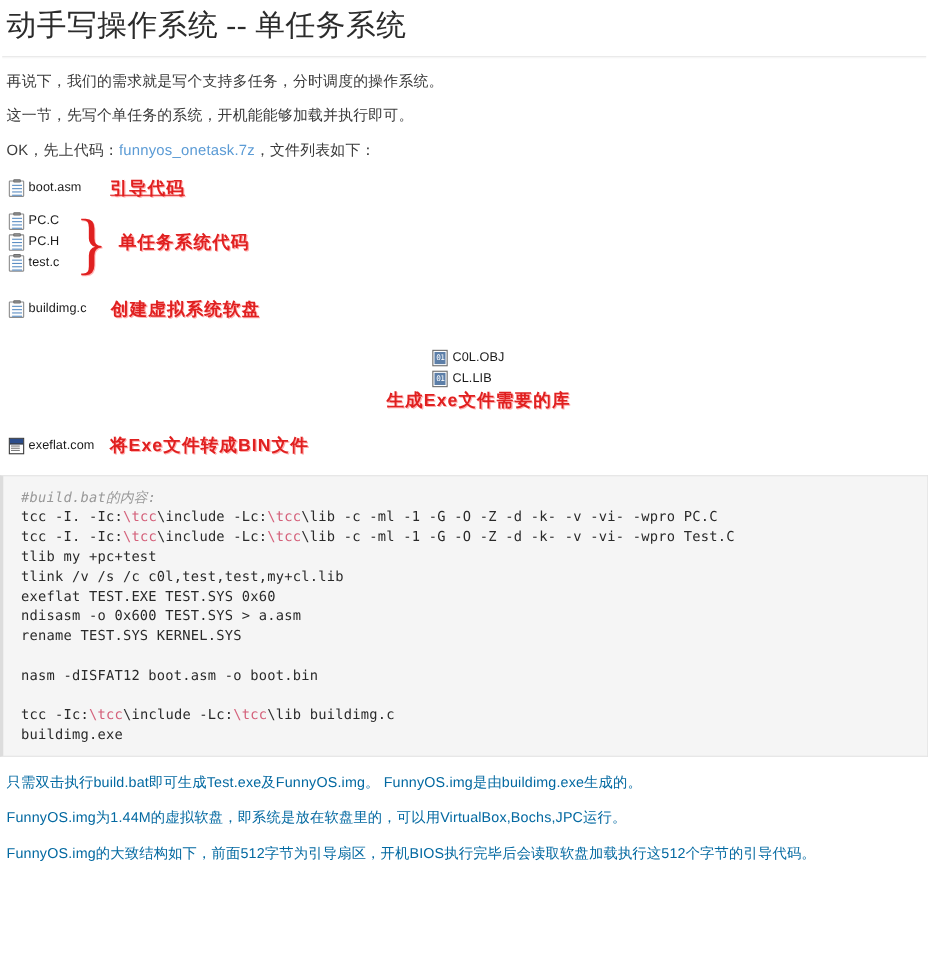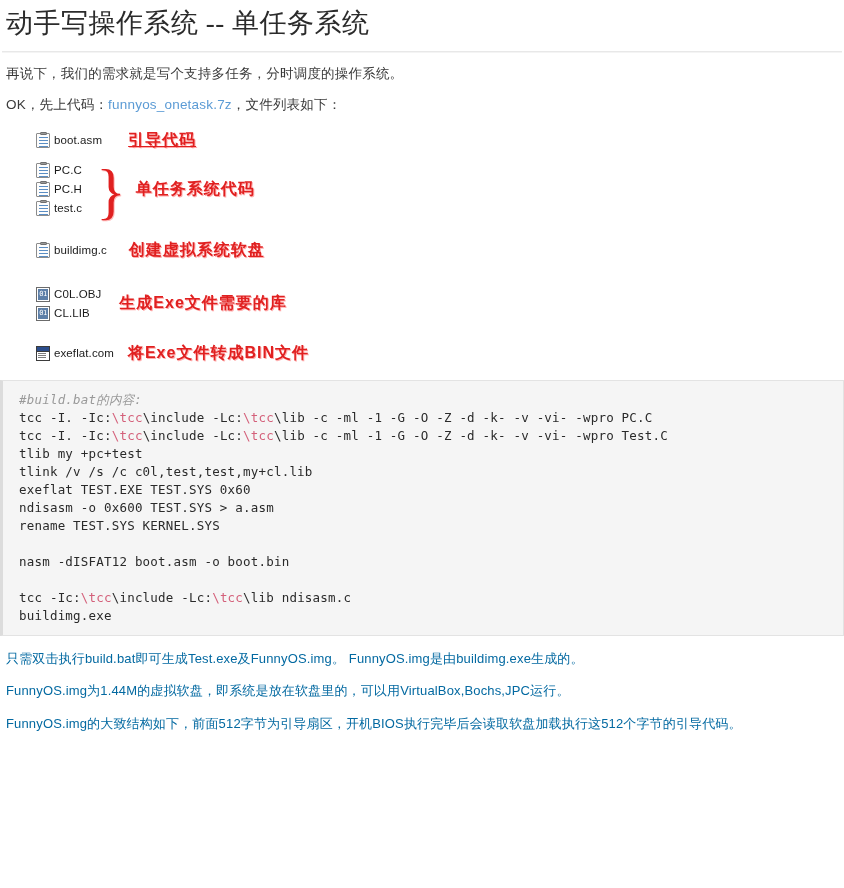--- a/index.html
+++ b/index.html
@@ -49,21 +49,20 @@
     letter-spacing: 0.2px;
   }
   .para a.inline-link {
     color: #5b9bd5;
     text-decoration: none;
   }
 
   
   .filelist {
     padding: 14px 0 0 8px;
-    margin-left: 28px;
   }
   .file-group {
     display: flex;
     align-items: center;
     margin-bottom: 8px;
     position: relative;
   }
   .file-names {
     display: flex;
     flex-direction: column;
@@ -262,20 +261,21 @@
 </style>
 </head>
 <body>
 
 <div class="page">
 
   <h1 class="post-title">动手写操作系统 -- 单任务系统</h1>
   <div class="title-rule"></div>
 
   <p class="para">再说下，我们的需求就是写个支持多任务，分时调度的操作系统。</p>
+  <p class="para">这一节，先写个单任务的系统，开机能能够加载并执行即可。</p>
   <p class="para"><span>OK，先上代码：</span><a class="inline-link" href="#">funnyos_onetask.7z</a><span>，文件列表如下：</span></p>
 
   <div class="filelist">
 
     <div class="file-group">
       <div class="file-names">
         <div class="file-row">
           <span class="ficon icon-doc"></span>
           <span class="file-label">boot.asm</span>
         </div>
@@ -305,21 +305,21 @@
     <div class="file-group" style="margin-top:22px;">
       <div class="file-names">
         <div class="file-row">
           <span class="ficon icon-doc"></span>
           <span class="file-label">buildimg.c</span>
         </div>
       </div>
       <span class="annot annot-offset-2">创建虚拟系统软盘</span>
     </div>
 
-    <div class="file-group" style="margin-top:24px;">
+    <div class="file-group" style="margin-top:24px;flex-direction:column;">
       <div class="file-names">
         <div class="file-row">
           <span class="ficon icon-bin"></span>
           <span class="file-label">C0L.OBJ</span>
         </div>
         <div class="file-row">
           <span class="ficon icon-bin"></span>
           <span class="file-label">CL.LIB</span>
         </div>
       </div>
@@ -345,21 +345,21 @@
 <span><span>tcc -I. -Ic:</span><span class="code-path">\tcc</span><span>\include -Lc:</span><span class="code-path">\tcc</span><span>\lib -c -ml -1 -G -O -Z -d -k- -v -vi- -wpro PC.C</span></span>
 <span><span>tcc -I. -Ic:</span><span class="code-path">\tcc</span><span>\include -Lc:</span><span class="code-path">\tcc</span><span>\lib -c -ml -1 -G -O -Z -d -k- -v -vi- -wpro Test.C</span></span>
 <span>tlib my +pc+test</span>
 <span>tlink /v /s /c c0l,test,test,my+cl.lib</span>
 <span>exeflat TEST.EXE TEST.SYS 0x60</span>
 <span>ndisasm -o 0x600 TEST.SYS &gt; a.asm</span>
 <span>rename TEST.SYS KERNEL.SYS</span>
 
 <span>nasm -dISFAT12 boot.asm -o boot.bin</span>
 
-<span><span>tcc -Ic:</span><span class="code-path">\tcc</span><span>\include -Lc:</span><span class="code-path">\tcc</span><span>\lib ndisasm.c</span></span>
+<span><span>tcc -Ic:</span><span class="code-path">\tcc</span><span>\include -Lc:</span><span class="code-path">\tcc</span><span>\lib buildimg.c</span></span>
 <span>buildimg.exe</span></pre>
   </div>
 
   <p class="footer-para">只需双击执行build.bat即可生成Test.exe及FunnyOS.img。 FunnyOS.img是由buildimg.exe生成的。</p>
   <p class="footer-para">FunnyOS.img为1.44M的虚拟软盘，即系统是放在软盘里的，可以用VirtualBox,Bochs,JPC运行。</p>
   <p class="footer-para">FunnyOS.img的大致结构如下，前面512字节为引导扇区，开机BIOS执行完毕后会读取软盘加载执行这512个字节的引导代码。</p>
 
 </div>
 
 </body></html>

